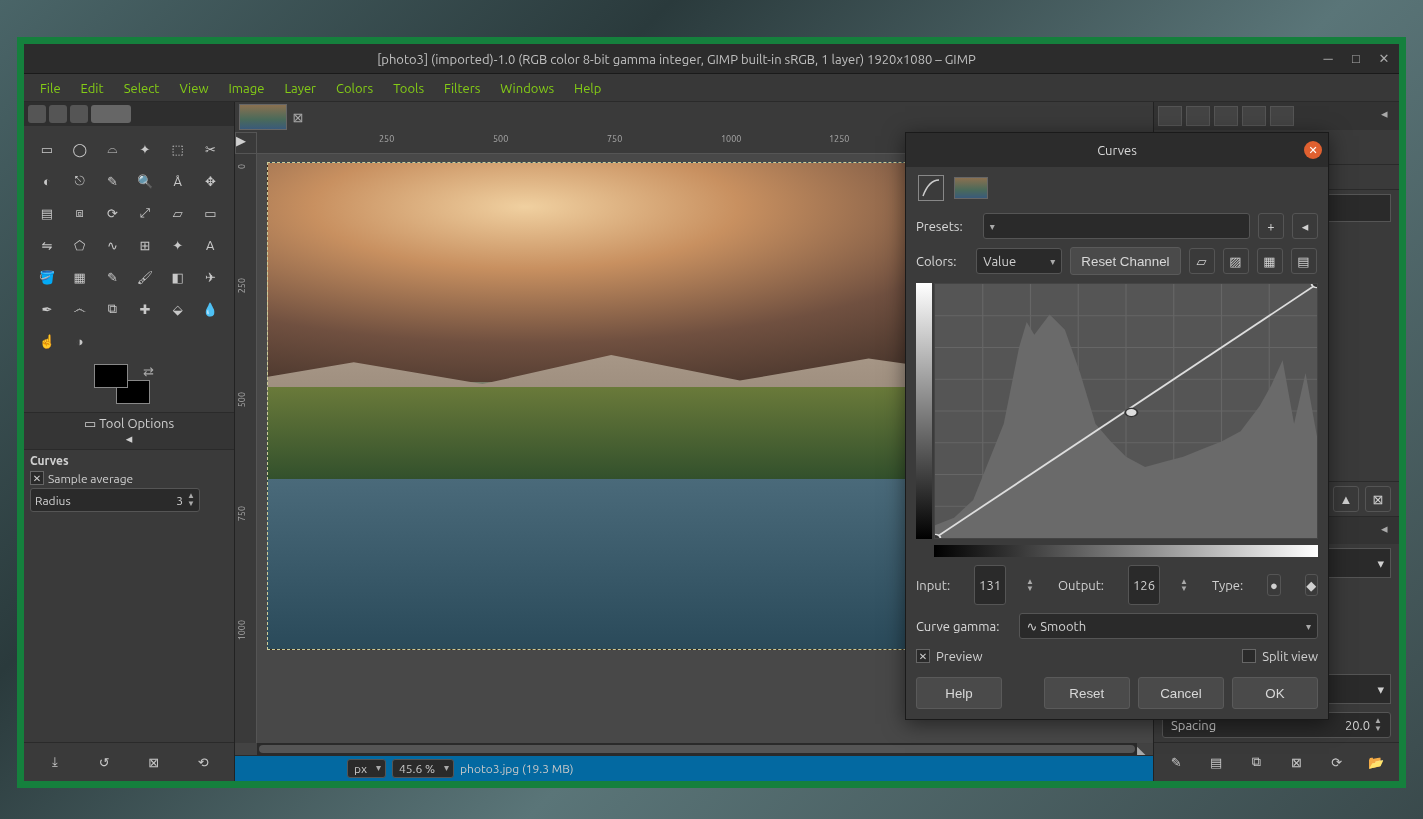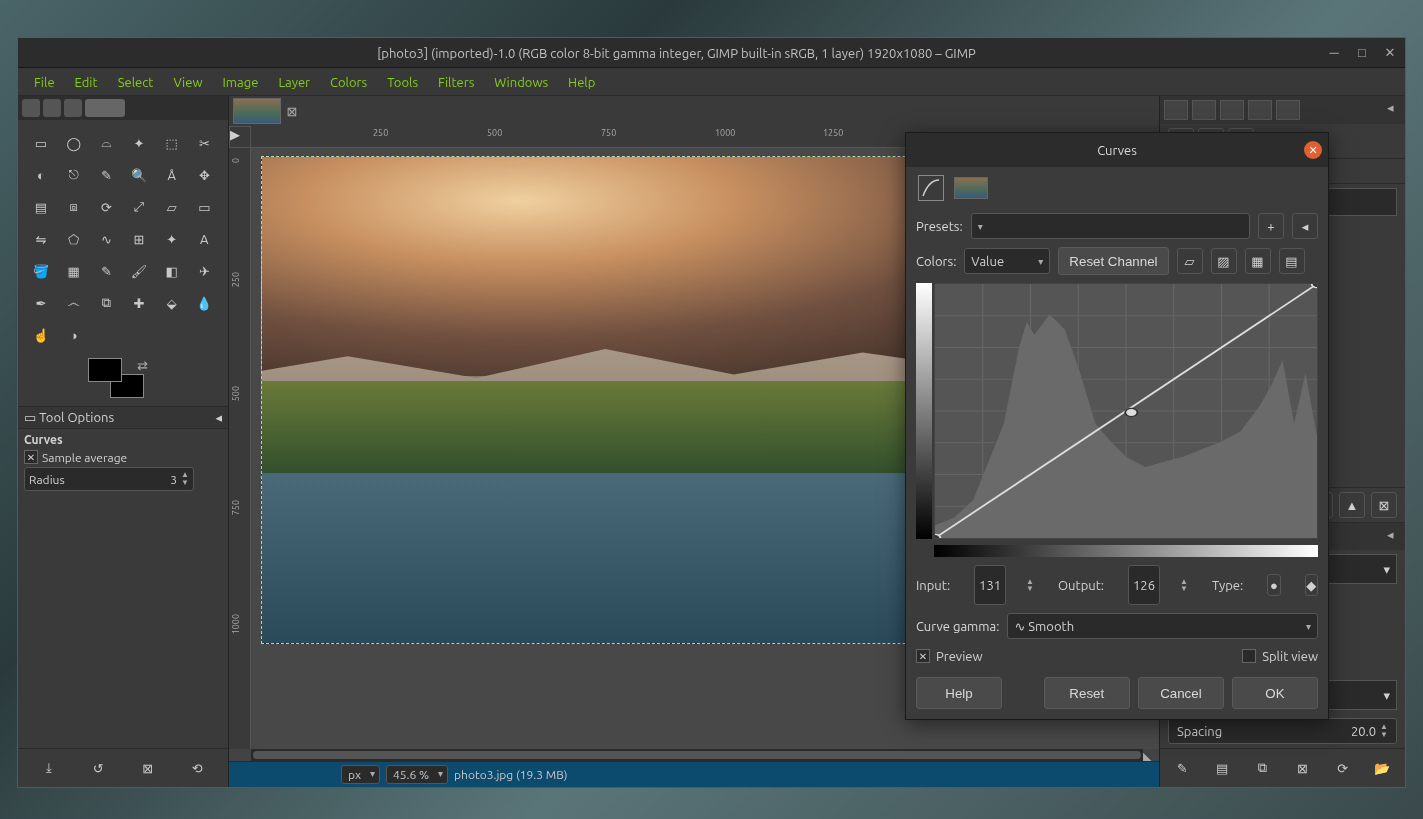--- a/index.html
+++ b/index.html
@@ -13,21 +13,21 @@
   overflow: hidden;
   position: relative;
 }
 .gimp-window {
   position: absolute;
   left: 17px;
   top: 37px;
   width: 1389px;
   height: 751px;
   background: #3a3a3a;
-  border: 1px solid #15803d;
+  border: 7px solid #15803d;
   display: flex;
   flex-direction: column;
 }
 .titlebar {
   height: 30px;
   background: #2c2c2c;
   display: flex;
   align-items: center;
   justify-content: space-between;
   padding: 0 8px;
@@ -99,20 +99,21 @@
 }
 .fgbg .fg, .fgbg .bg {
   position: absolute; width: 34px; height: 24px; border: 1px solid #888;
 }
 .fgbg .bg { right:4px; bottom:4px; background:#000; }
 .fgbg .fg { left:0; top:0; background:#000; }
 .tool-options-head {
   display:flex;align-items:center;justify-content:space-between;
   padding:3px 6px;border-top:1px solid #2a2a2a;border-bottom:1px solid #2a2a2a;
   background:#353535;
+  flex-direction:column;
 }
 .tool-options-body { padding:4px 6px; font-size:12px; }
 .tool-options-body .row { display:flex;align-items:center;gap:4px;margin:3px 0;}
 .spin {
   display:flex;align-items:center;background:#2a2a2a;border:1px solid #555;
   border-radius:3px;height:24px;padding:0 4px;justify-content:space-between;width:170px;
 }
 .spin-arrows {display:flex;flex-direction:column;font-size:8px;color:#aaa;line-height:8px;}
 .bottom-tool-row {
   margin-top:auto;display:flex;justify-content:space-around;padding:6px;
@@ -150,21 +151,21 @@
 .image-trees{position:absolute;left:0;top:46%;right:0;height:22%;
   background:linear-gradient(to bottom,#6a7a3a 0%,#2a4a2a 100%);
 }
 .image-lake{position:absolute;left:0;bottom:0;right:0;height:35%;
   background:linear-gradient(to bottom,#4a6a7a 0%,#3a5a6a 50%,#2a4a5a 100%);
 }
 .hscroll{position:absolute;left:22px;right:16px;bottom:26px;height:12px;background:#2a2a2a;}
 .hscroll-thumb{position:absolute;left:2px;top:2px;right:2px;height:8px;background:#555;border-radius:4px;}
 .nav-tri{position:absolute;right:0;bottom:22px;width:16px;height:16px;color:#aaa;}
 .status-bar{
-  position:absolute;left:0;right:0;bottom:0;height:26px;background:#0c4a6e;
+  position:absolute;left:0;right:0;bottom:0;height:26px;background:#0369a1;
   display:flex;align-items:center;padding:0 6px;gap:6px;color:#c8c8c8;font-size:12px;
   border-top:1px solid #2a2a2a;
 }
 .status-sel{background:#2a2a2a;border:1px solid #555;border-radius:3px;padding:2px 18px 2px 6px;position:relative;}
 .status-sel::after{content:"▾";position:absolute;right:4px;top:2px;font-size:10px;color:#aaa;}
 
 .right-panel {
   width:246px;background:#3a3a3a;border-left:1px solid #222;
   display:flex;flex-direction:column;
 }
@@ -200,21 +201,21 @@
 .dialog-header{
   display:flex;align-items:center;gap:10px;padding:8px 12px;
 }
 .dialog-header .big-icon{width:26px;height:26px;border:1px solid #888;display:flex;align-items:center;justify-content:center;}
 .dialog-header .titles{flex:1;}
 .dialog-header .t1{font-size:15px;font-weight:bold;color:#e8e8e8;}
 .dialog-header .t2{font-size:11px;color:#a8a8a8;}
 .dialog-header .thumb{width:34px;height:22px;background:linear-gradient(to bottom,#8a7050 0%,#4a6a5a 60%,#3a5a7a 100%);border:1px solid #666;}
 .dlg-row{display:flex;align-items:center;gap:8px;padding:4px 10px;}
 .dlg-row label{color:#d8d8d8;}
-.dlg-select{flex:1;background:#2a2a2a;border:1px solid #555;border-radius:3px;height:26px;display:flex;align-items:center;padding:12px 6px;justify-content:space-between;}
+.dlg-select{flex:1;background:#2a2a2a;border:1px solid #555;border-radius:3px;height:26px;display:flex;align-items:center;padding:12px 6px;justify-content:space-between;margin-left:12px;}
 .dlg-select::after{content:"▾";color:#aaa;font-size:10px;}
 .dlg-btn{background:#4a4a4a;border:1px solid #5a5a5a;border-radius:3px;height:28px;padding:0 10px;color:#d8d8d8;cursor:pointer;display:flex;align-items:center;}
 .small-icon-btn{width:26px;height:26px;background:#3a3a3a;border:1px solid #555;border-radius:3px;display:flex;align-items:center;justify-content:center;cursor:pointer;}
 .curve-area{display:flex;padding:4px 10px;gap:2px;}
 .gradient-v{width:16px;background:linear-gradient(to bottom,#fff 0%,#000 100%);}
 .curve-box{flex:1;height:256px;background:#555;position:relative;border:1px solid #444;}
 .curve-box svg{position:absolute;inset:0;width:100%;height:100%;}
 .gradient-h{height:12px;margin:2px 10px 4px 28px;background:linear-gradient(to right,#000 0%,#fff 100%);}
 .io-row{display:flex;align-items:center;gap:24px;padding:4px 10px;}
 .numbox{width:48px;height:40px;background:#2a2a2a;border:1px solid #555;border-radius:3px;display:flex;align-items:center;justify-content:flex-end;padding:0 4px;}

